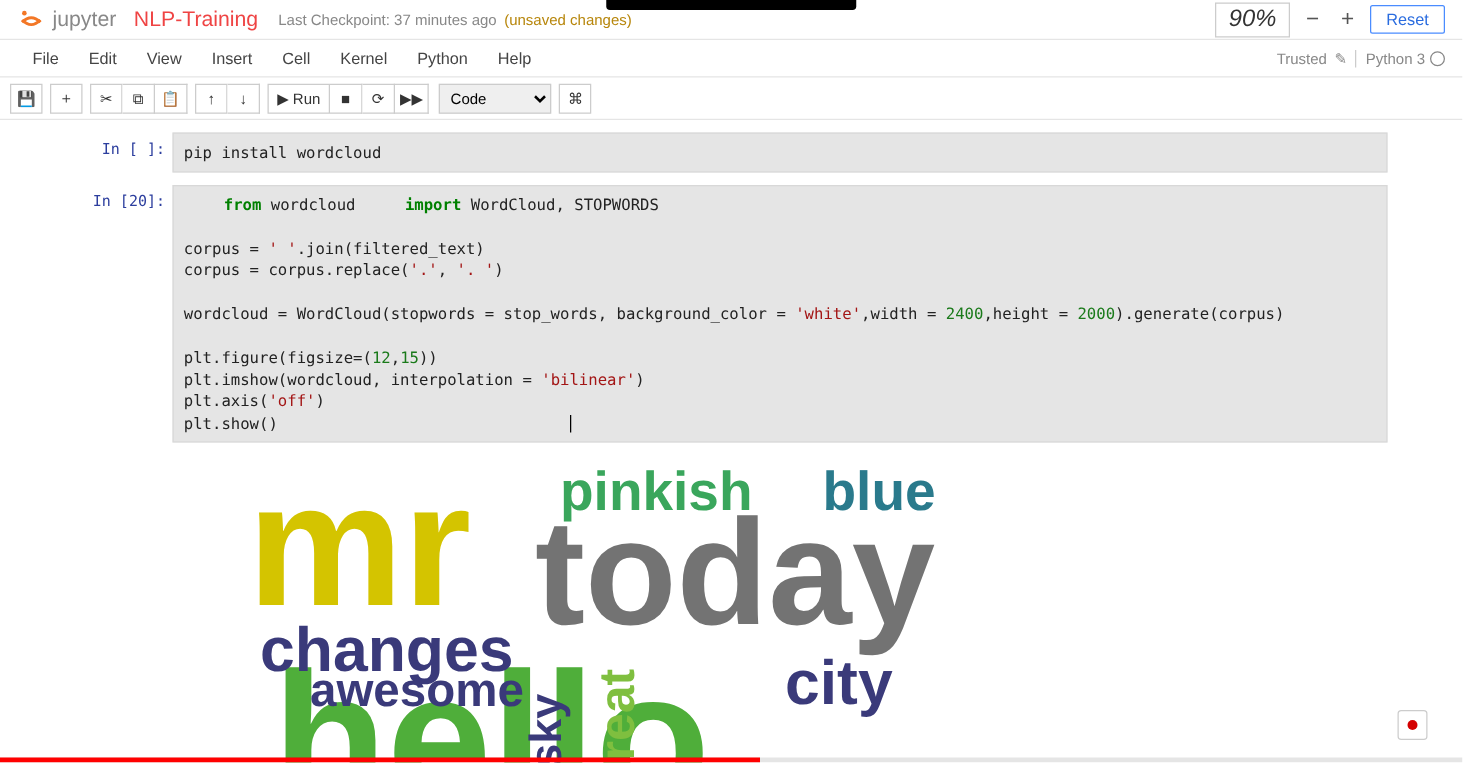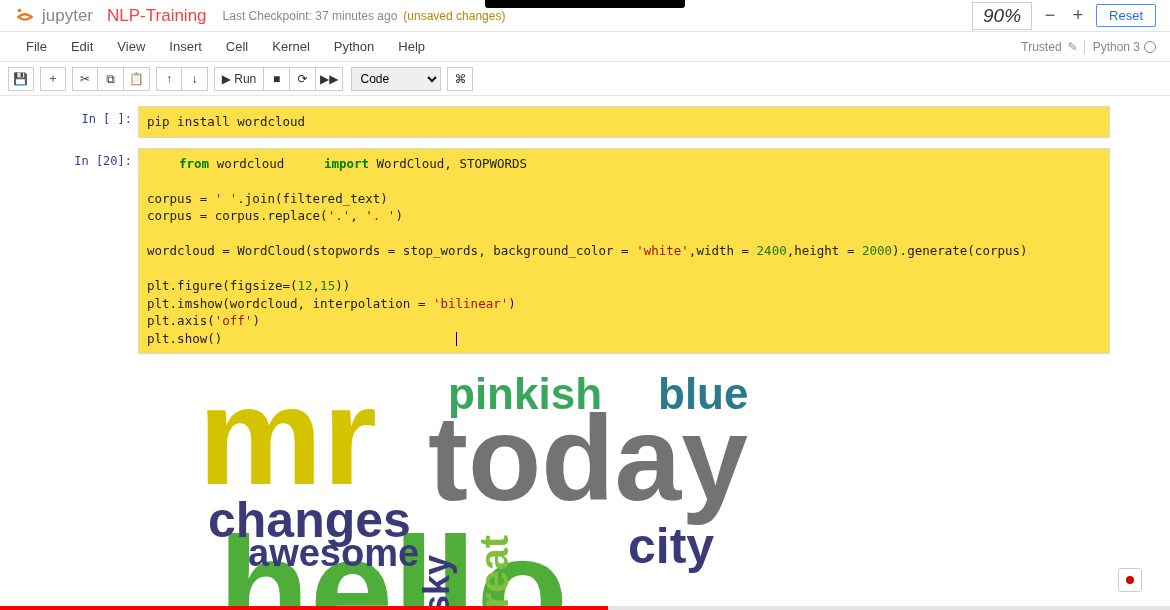--- a/index.html
+++ b/index.html
@@ -80,21 +80,21 @@
     flex-shrink: 0;
     font-family: "Menlo","Consolas",monospace;
     font-size: 12px;
     color: #2c3e9e;
     text-align: right;
     padding: 6px 6px 0 0;
   }
   .cell-body {
     flex: 1;
     border: 1px solid #d8d8d8;
-    background: #fde047;
+    background: #e5e5e5;
     font-family: "Menlo","Consolas",monospace;
     font-size: 12.5px;
     line-height: 1.4;
     padding: 6px 8px;
     white-space: pre;
     color: #222;
   }
   .kw { color: #008000; font-weight: bold; margin-left: 32px; }
   .str { color: #a31515; }
   .num { color: #1a7a1a; }

